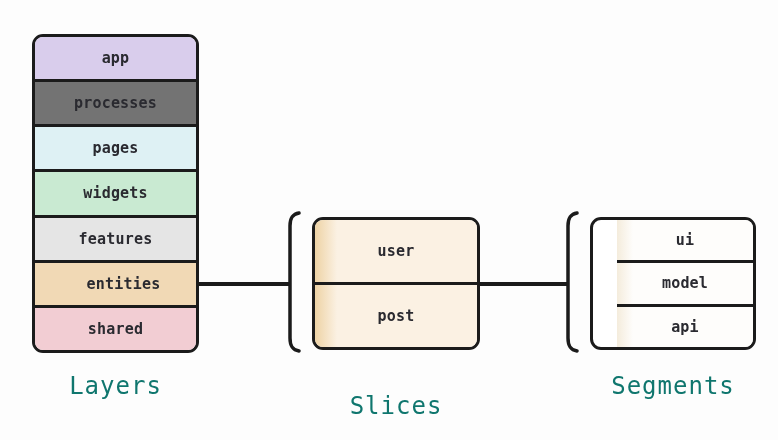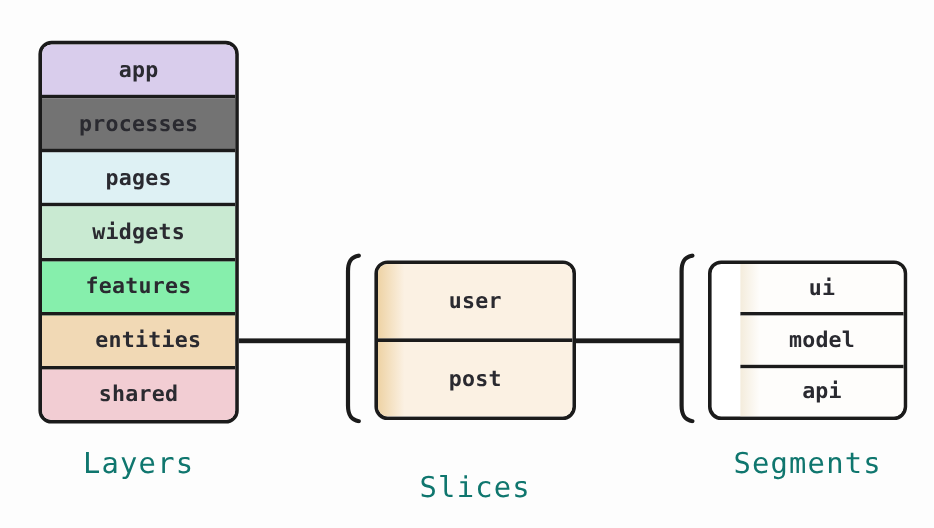--- a/index.html
+++ b/index.html
@@ -22,21 +22,21 @@
     flex-direction: column;
     background: #ffffff;
   }
   .row {
     flex: 1 1 0;
     display: flex;
     align-items: center;
     justify-content: center;
     border-bottom: 3px solid #1b1b1b;
     font-weight: 700;
-    font-size: 18px;
+    font-size: 15px;
     color: #2a2a30;
     letter-spacing: 0.2px;
   }
   .row:last-child { border-bottom: none; }
 
   
   .layers-stack   { left: 32px;  top: 34px;  width: 167px; height: 319px; }
   .slices-box     { left: 312px; top: 217px; width: 168px; height: 133px; }
   .segments-box   { left: 590px; top: 217px; width: 166px; height: 133px; padding-left: 24px; }
 
@@ -75,21 +75,21 @@
 <div class="canvas">
 
   <div class="connector connector-1"></div>
   <div class="connector connector-2"></div>
 
   <div class="stack layers-stack">
     <div class="row" style="background: rgb(217, 205, 236);">app</div>
     <div class="row" style="background: #737373;">processes</div>
     <div class="row" style="background: rgb(222, 241, 244);">pages</div>
     <div class="row" style="background: rgb(201, 234, 210);">widgets</div>
-    <div class="row" style="background: #86efac;">features</div>
+    <div class="row" style="background: #e5e5e5;">features</div>
     <div class="row" style="background: rgb(241, 217, 181); padding-left: 16px;">entities</div>
     <div class="row" style="background: rgb(242, 205, 211);">shared</div>
   </div>
 
   <svg class="bracket bracket-slices" viewBox="0 0 16 142">
     <path d="M13 2 C6 3.2 4 7.5 4 15 L4 127 C4 134.5 6 138.8 13 140" fill="none" stroke="#1b1b1b" stroke-width="3.5" stroke-linecap="round"></path>
   </svg>
 
   <div class="stack slices-box">
     <div class="row" style="background: linear-gradient(90deg, rgb(238, 211, 165) 0px, rgb(251, 241, 227) 22px);">user</div>

